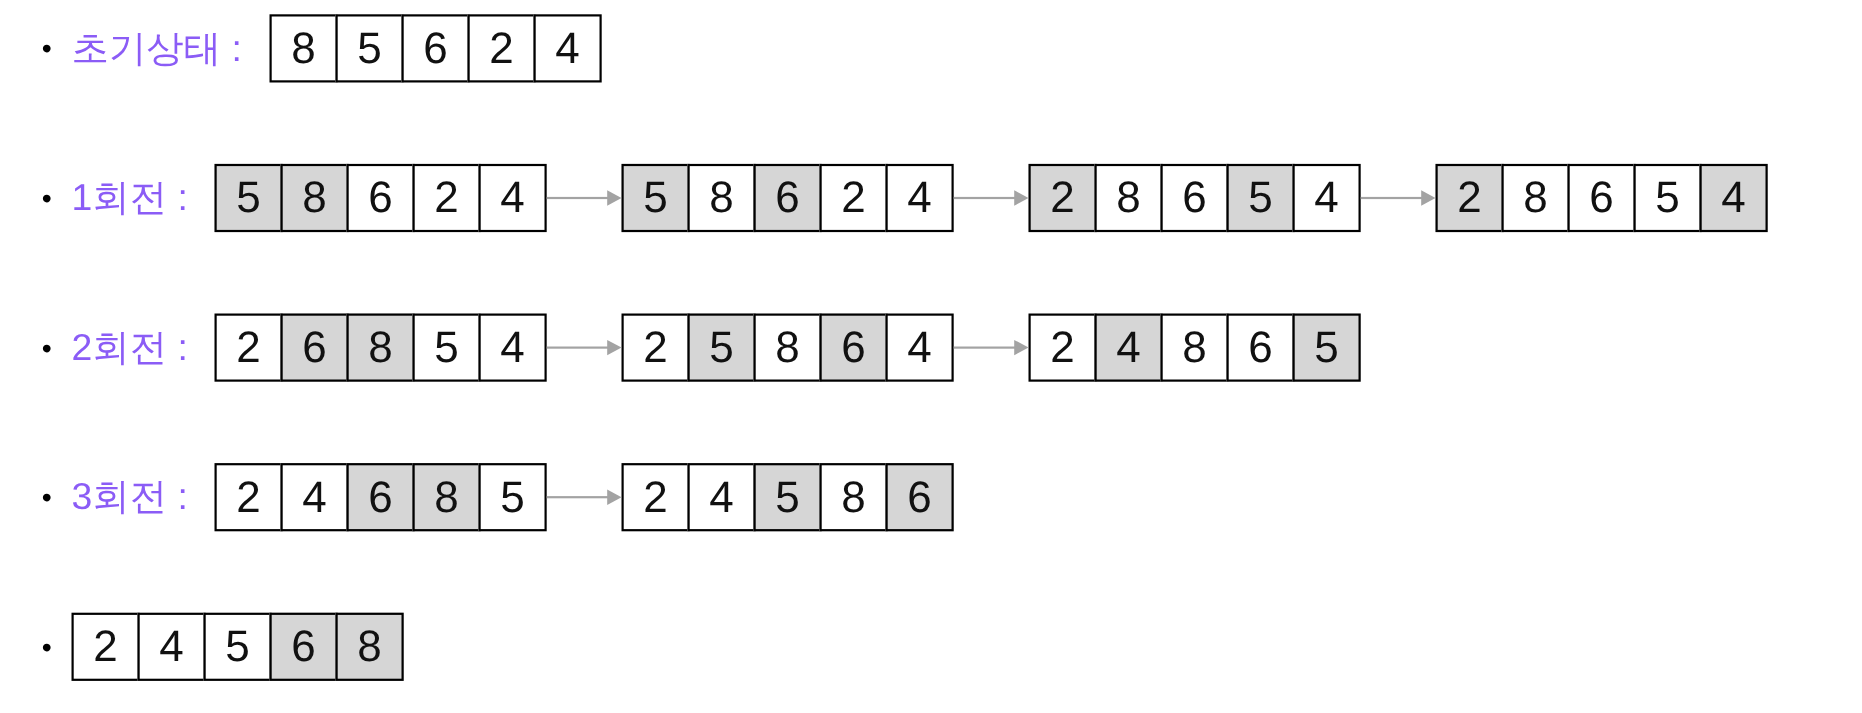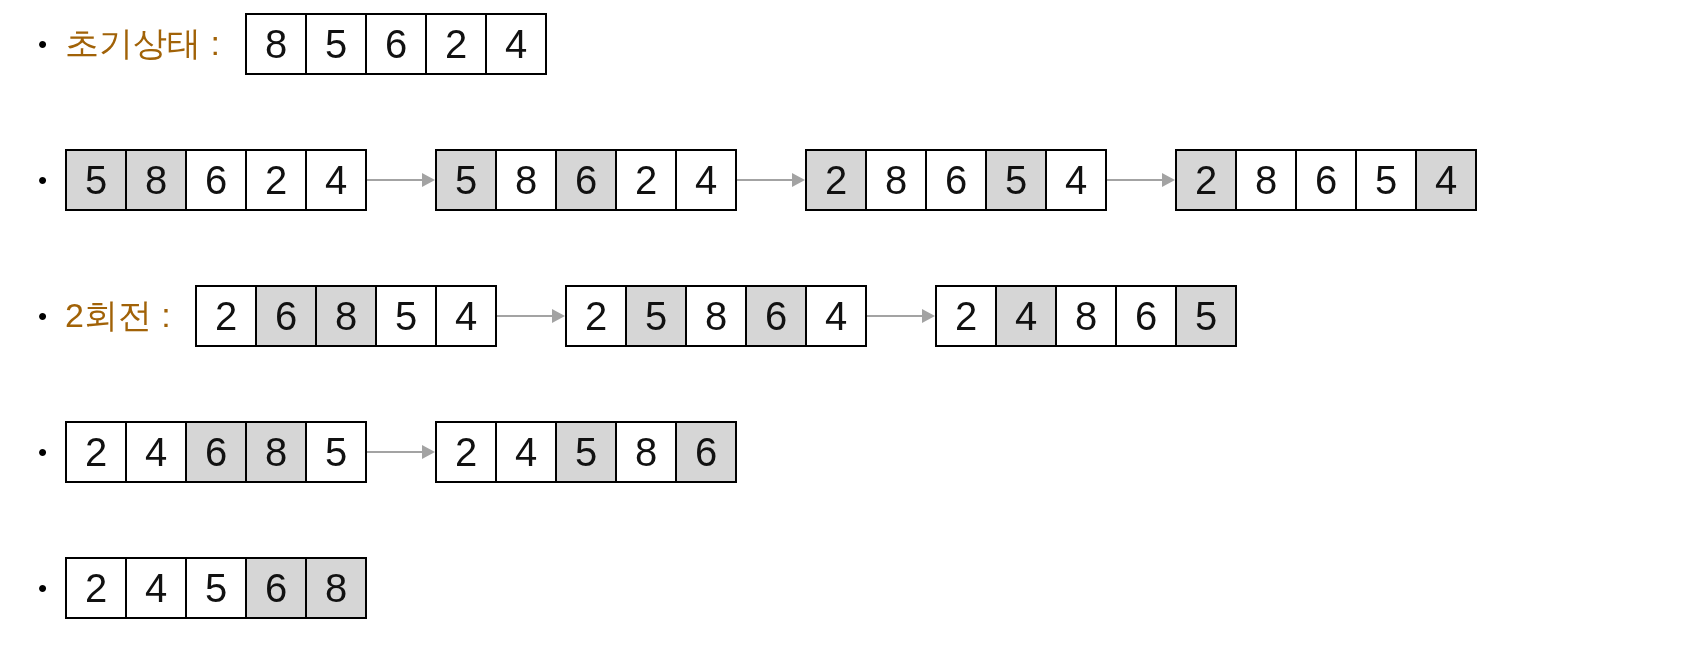--- a/index.html
+++ b/index.html
@@ -15,21 +15,21 @@
     --arrow:#a3a3a3;
   }
   .rows{position:absolute;top:13px;left:0;width:100%;display:flex;flex-direction:column;}
   .row{display:flex;align-items:center;height:62px;margin-bottom:74px;padding-left:38px;}
   .bullet{
     width:27px;flex:0 0 27px;display:flex;align-items:center;
     font-size:26px;line-height:1;color:#000;
   }
   .label{
     flex:0 0 130px;width:130px;font-size:34px;letter-spacing:0px;
-    white-space:nowrap;color:#a16207;
+    white-space:nowrap;color:#8b5cf6;
   }
   .row-initial .label{flex:0 0 180px;width:180px;}
   .array{display:flex;}
   .cell{
     width:62px;height:62px;box-sizing:border-box;
     border:2px solid var(--border);
     margin-left:-2px;
     display:flex;align-items:center;justify-content:center;
     font-size:40px;line-height:1;
     background:var(--cell-bg);
@@ -61,20 +61,21 @@
       <div class="array">
         <div class="cell">8</div>
         <div class="cell">5</div>
         <div class="cell">6</div>
         <div class="cell">2</div>
         <div class="cell">4</div>
       </div>
     </div>
     <div class="row row-round-1">
       <span class="bullet">•</span>
+      <span class="label">1회전 :</span>
       <div class="array">
         <div class="cell hl">5</div>
         <div class="cell hl">8</div>
         <div class="cell">6</div>
         <div class="cell">2</div>
         <div class="cell">4</div>
       </div>
       <div class="connector">
         <div class="line"></div>
         <div class="head"></div>
@@ -137,20 +138,21 @@
       <div class="array">
         <div class="cell">2</div>
         <div class="cell hl">4</div>
         <div class="cell">8</div>
         <div class="cell">6</div>
         <div class="cell hl">5</div>
       </div>
     </div>
     <div class="row row-round-3">
       <span class="bullet">•</span>
+      <span class="label">3회전 :</span>
       <div class="array">
         <div class="cell">2</div>
         <div class="cell">4</div>
         <div class="cell hl">6</div>
         <div class="cell hl">8</div>
         <div class="cell">5</div>
       </div>
       <div class="connector">
         <div class="line"></div>
         <div class="head"></div>

